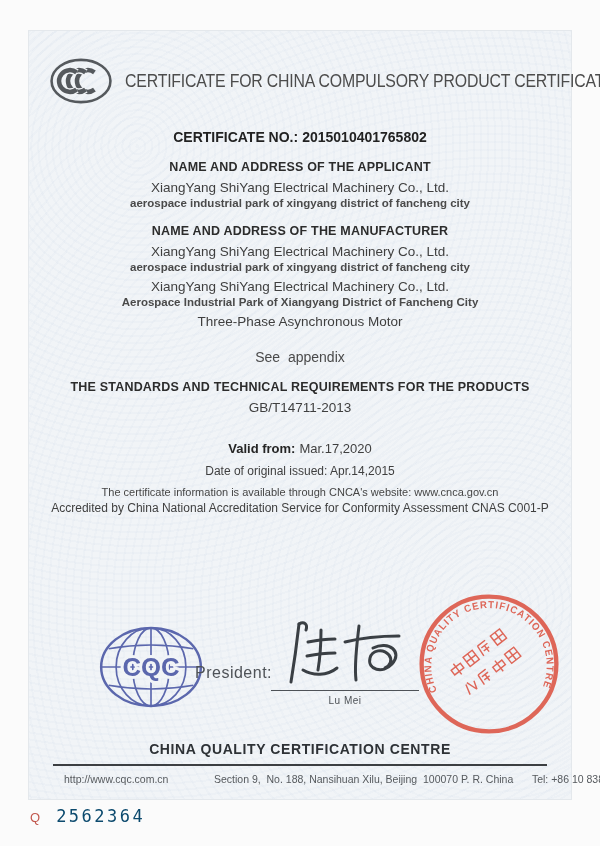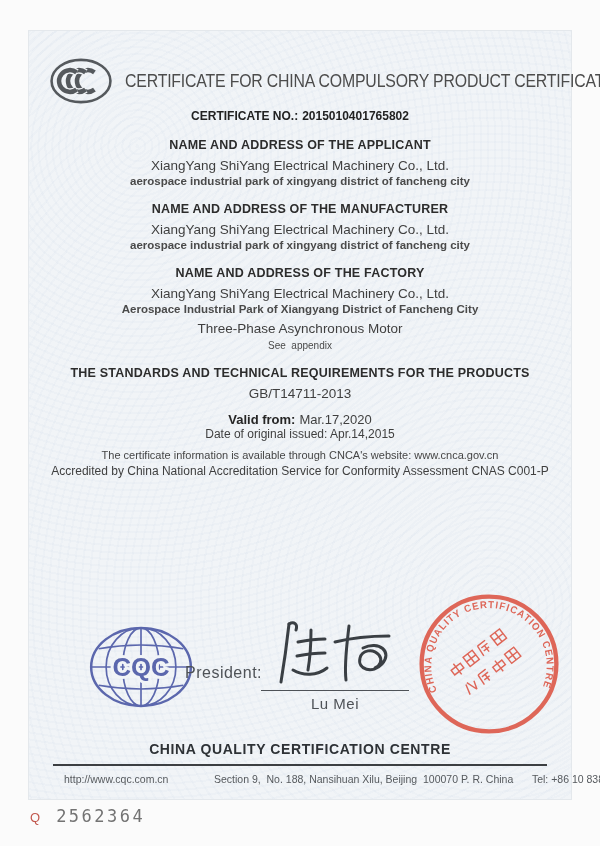--- a/index.html
+++ b/index.html
@@ -20,56 +20,56 @@
     border:1px solid #e4e8ec;
   }
   
   .hdr { display:flex; align-items:center; padding:26px 10px 0 20px; }
   .ccc-logo { width:64px; height:48px; flex:0 0 auto; }
   .title {
     font-size:18px; color:#4c4c4c; white-space:nowrap;
     transform:scaleX(0.88); transform-origin:left center;
     margin-left:12px; letter-spacing:-0.2px; font-weight:500;
   }
-  .certno { text-align:center; margin-top:4px; font-size:12px; font-weight:bold; color:#222; }
+  .certno { text-align:center; margin-top:24px; font-size:14px; font-weight:bold; color:#222; }
   .certno .lbl { margin-right:4px; }
   
   .sec { text-align:center; }
   .sec-h { margin-top:15px; font-size:12.5px; font-weight:bold; color:#2c2c2c; letter-spacing:0.2px; }
   .sec-name { margin-top:6px; font-size:13.5px; color:#3f3f3f; }
   .sec-addr { margin-top:2px; font-size:11.5px; color:#4a4a4a;font-weight:bold; }
-  .sec-note { margin-top:4px; font-size:10px; color:#4a4a4a; white-space:pre; }
+  .sec-note { margin-top:20px; font-size:14px; color:#4a4a4a; white-space:pre; }
   .certify { margin-top:15px; text-align:center; font-size:12px; font-weight:bold; color:#303030; white-space:pre-line; line-height:1.45; }
-  .valid-row { margin-top:11px; display:flex; justify-content:center; font-size:13px; }
+  .valid-row { margin-top:26px; display:flex; justify-content:center; font-size:13px; }
   .valid-row .vl { font-weight:bold; color:#252525; }
   .valid-row .vv { color:#3f3f3f; margin-left:4px; }
   .validity-note { margin-top:9px; text-align:center; font-size:12px; font-weight:bold; color:#303030; white-space:pre-line; line-height:1.45; }
-  .orig { text-align:center; font-size:12px; color:#3f3f3f; }
+  .orig { margin-top:8px; text-align:center; font-size:12px; color:#3f3f3f; }
   .cnca { margin-top:8px; text-align:center; font-size:11px; color:#454545; }
   .accred { margin-top:3px; text-align:center; font-size:12px; color:#3f3f3f; }
   
-  .sig-row { position:absolute; left:6px; top:585px; width:100%; height:130px; }
+  .sig-row { position:absolute; left:16px; top:585px; width:100%; height:130px; }
   .cqc-logo { position:absolute; left:52px; top:6px; width:108px; height:90px; }
   .president { position:absolute; left:150px; top:48px; font-size:16px; color:#4e5257; letter-spacing:0.5px; }
   .sig-script { position:absolute; left:232px; top:2px; width:150px; height:70px; }
   .sig-line { position:absolute; left:226px; top:74px; width:148px; border-bottom:1.5px solid #4e5257; }
-  .sig-name { position:absolute; left:226px; top:79px; width:148px; text-align:center; font-size:15px; color:#4e5257; letter-spacing:0.5px; }
+  .sig-name { position:absolute; left:226px; top:79px; width:148px; text-align:center; font-size:10px; color:#4e5257; letter-spacing:0.5px; }
   .stamp { position:absolute; left:383px; top:556px; width:154px; height:154px; opacity:0.92; }
   
   .org-footer { position:absolute; left:0; bottom:14px; width:100%; padding:0 24px; }
   .org-name { text-align:center; font-size:14px; font-weight:bold; color:#2e3236; letter-spacing:0.6px; }
   .org-rule { margin-top:7px; border-top:2px solid #3c3f42; }
   .org-row { margin-top:7px; display:flex; align-items:baseline; font-size:10.5px; color:#55595d;padding-left:11px; }
   .org-row .web { flex:0 0 150px; text-align:left; }
   .org-row .addr { flex:1; text-align:right; white-space:pre; }
   .org-row .tel { flex:0 0 120px; text-align:right; }
   
   .serial { position:absolute; left:30px; top:806px; display:flex; align-items:baseline; }
   .serial .q { font-size:13px; color:#c2584e; margin-right:16px; }
-  .serial .num { font-family:"DejaVu Sans Mono", monospace; font-size:17px; letter-spacing:2.5px; color:#737373; }
+  .serial .num { font-family:"DejaVu Sans Mono", monospace; font-size:17px; letter-spacing:2.5px; color:#0c4a6e; }
 </style>
 </head>
 <body>
 
 <div class="paper">
 
   <div class="hdr">
     <svg class="ccc-logo" viewBox="0 0 100 74">
       <ellipse cx="50" cy="37" rx="46" ry="33" fill="none" stroke="#55595d" stroke-width="4"></ellipse>
 
@@ -93,21 +93,20 @@
     <div class="sec-addr">aerospace industrial park of xingyang district of fancheng city</div>
   </div>
 
   <div class="sec">
     <div class="sec-h">NAME AND ADDRESS OF THE MANUFACTURER</div>
     <div class="sec-name">XiangYang ShiYang Electrical Machinery Co., Ltd.</div>
     <div class="sec-addr">aerospace industrial park of xingyang district of fancheng city</div>
   </div>
 
   <div class="sec">
-    <div class="sec-h">NAME AND ADDRESS OF THE FACTORY</div>
     <div class="sec-name">XiangYang ShiYang Electrical Machinery Co., Ltd.</div>
     <div class="sec-addr">Aerospace Industrial Park of Xiangyang District of Fancheng City</div>
   </div>
 
   <div class="sec">
     <div class="sec-name">Three-Phase Asynchronous Motor</div>
     <div class="sec-note">See  appendix</div>
   </div>
 
   <div class="sec">

